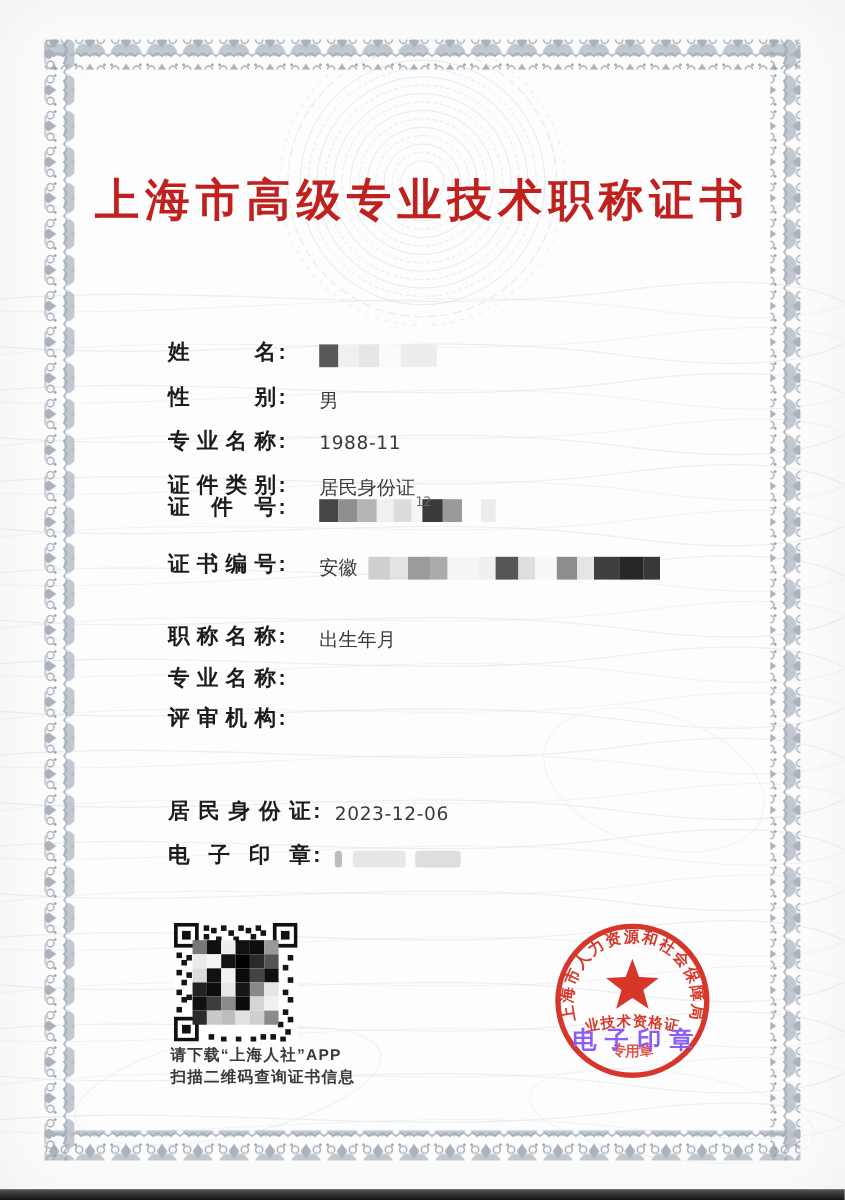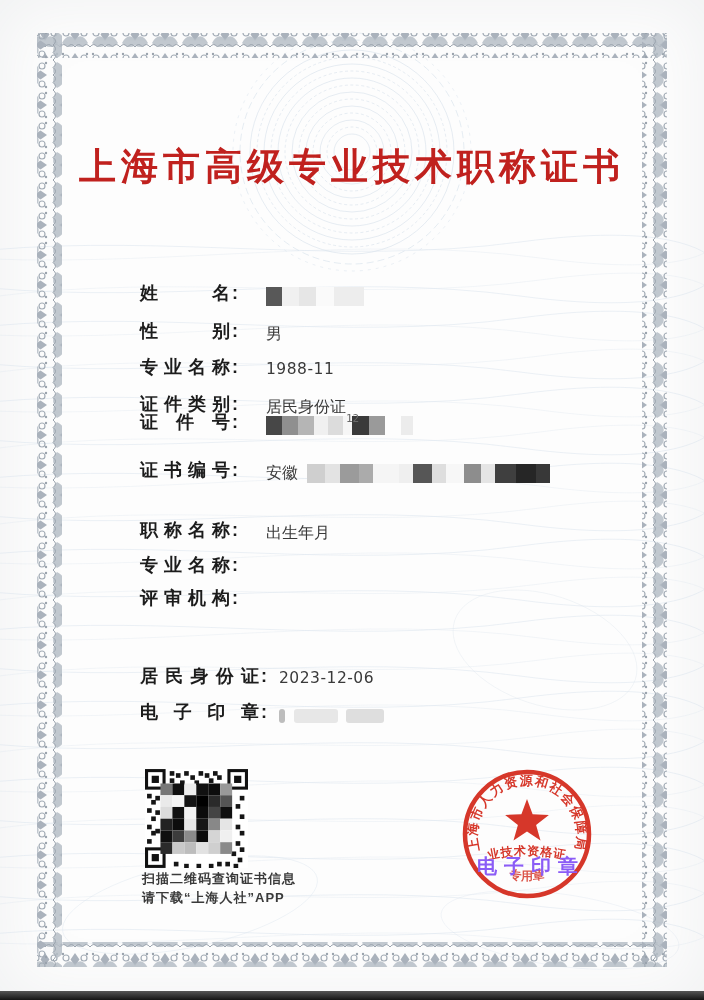--- a/index.html
+++ b/index.html
@@ -321,22 +321,22 @@
         <rect x="73" y="59.6" width="11.6" height="11.4" fill="#f0f0f0"></rect>
         <rect x="15" y="71" width="11.6" height="11.4" fill="#2b2b2b"></rect>
         <rect x="26.6" y="71" width="11.6" height="11.4" fill="#c9c9c9"></rect>
         <rect x="38.2" y="71" width="11.6" height="11.4" fill="#bdbdbd"></rect>
         <rect x="49.8" y="71" width="11.6" height="11.4" fill="#e2e2e2"></rect>
         <rect x="61.4" y="71" width="11.6" height="11.4" fill="#cfcfcf"></rect>
         <rect x="73" y="71" width="11.6" height="11.4" fill="#8a8a8a"></rect>
       </svg>
   </div>
   <div class="qr-caption">
+    <div>请下载“上海人社”APP</div>
     <div>扫描二维码查询证书信息</div>
-    <div>请下载“上海人社”APP</div>
   </div>
 
   <div class="seal-wrap">
     <svg width="136" height="136" viewBox="-68 -68 136 136">
       <defs>
         <path id="arcTop" d="M -46.5 19 A 50 50 0 1 1 46.5 19" fill="none"></path>
         <path id="arcMid" d="M -45 27 Q 0 15 45 27" fill="none"></path>
         <path id="arcBot" d="M -25 42 Q 0 50 25 42" fill="none"></path>
       </defs>
       <circle cx="0" cy="0" r="62" fill="none" stroke="#d6372a" stroke-width="4.5"></circle>

